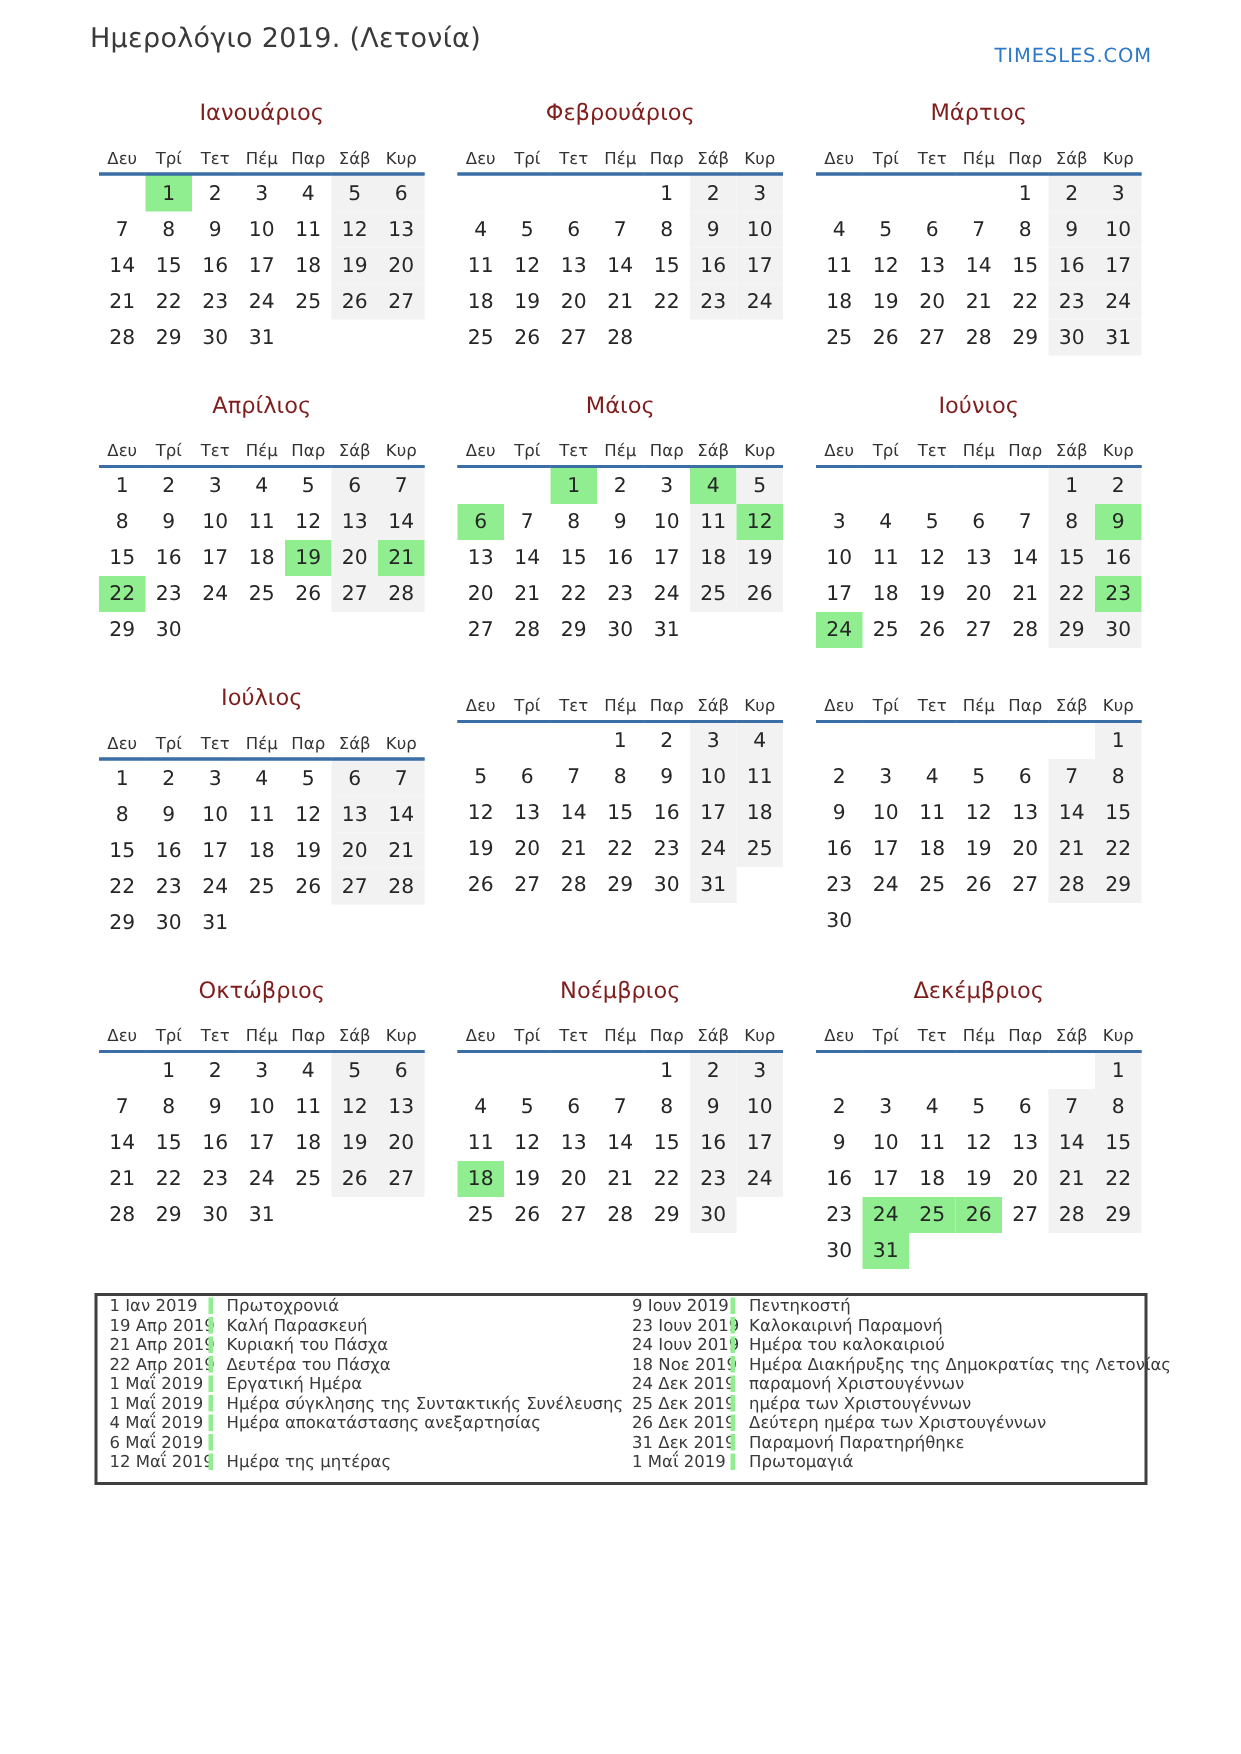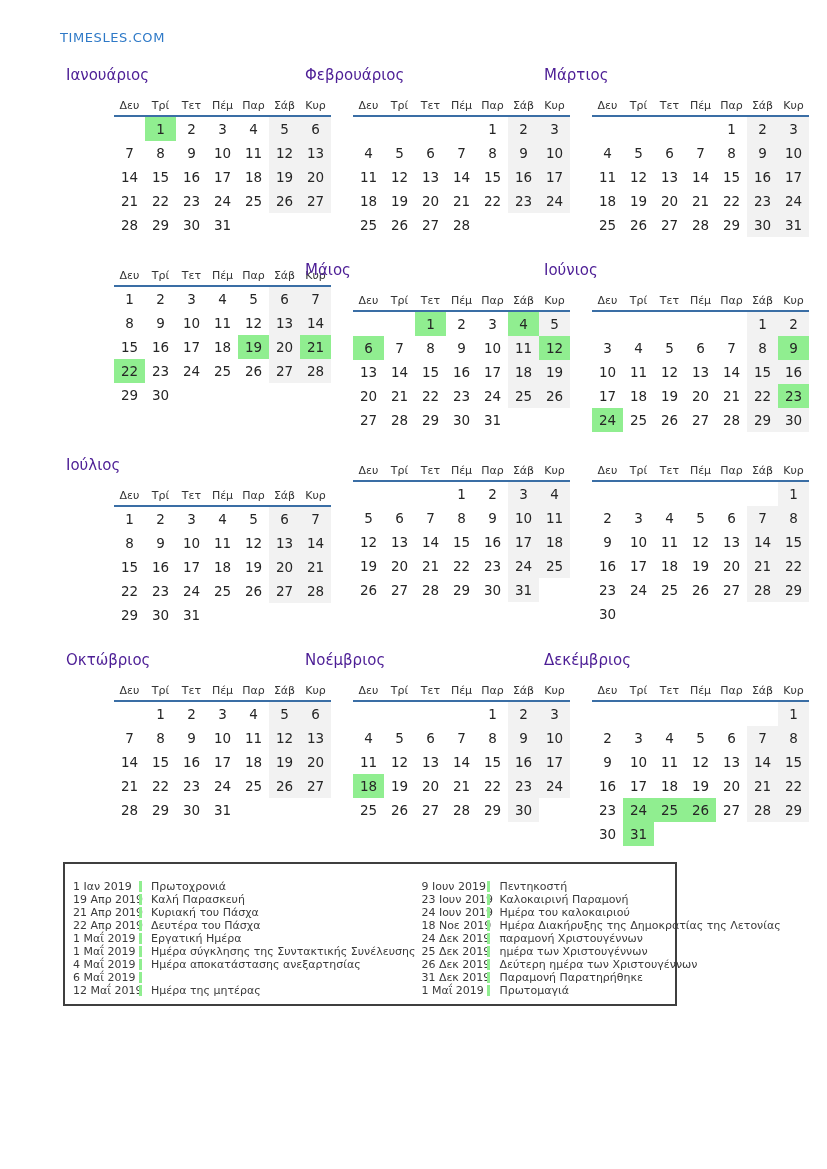--- a/index.html
+++ b/index.html
@@ -11,49 +11,50 @@
   .header{display:flex;justify-content:space-between;align-items:flex-start;padding:15px 59px 0 60px;}
   .page-title{font-size:18px;color:#3a3a3a;letter-spacing:0.2px;}
   .site-link{font-size:13px;color:#2e79c7;letter-spacing:0.6px;margin-top:15px;text-decoration:none;cursor:pointer;}
 
   .months-grid{
     margin:21px 0 0 66px;width:695px;
     display:grid;grid-template-columns:217px 217px 217px;
     column-gap:22px;row-gap:24px;align-items:start;
   }
   .month{width:217px;}
-  .month-title{color:#4c1d95;font-size:15px;line-height:18px;margin-bottom:7px;}
-  table.cal{border-collapse:collapse;table-layout:fixed;width:217px;margin-left:48px;}
+  .month-title{text-align:center;color:#7f1d1d;font-size:15px;line-height:18px;margin-bottom:7px;}
+  table.cal{border-collapse:collapse;table-layout:fixed;width:217px;}
   table.cal thead tr{border-bottom:2px solid #3a6ea5;}
   table.cal th{
     width:31px;height:21px;padding:0 0 3px 0;font-size:11px;font-weight:normal;
     color:#333333;text-align:center;vertical-align:bottom;
   }
   table.cal td{
     width:31px;height:24px;padding:0;text-align:center;vertical-align:middle;
     font-size:13.5px;color:#262626;
   }
   td.weekend{background:#f2f2f2;}
   td.holiday{background:#90ee90;}
 
   .legend{
-    margin:16px 0 0 63px;width:614px;box-sizing:border-box;
-    border:2px solid #3f3f3f;padding:16px 6px 7px 8px;
+    margin:16px 0 0 63px;width:702px;box-sizing:border-box;
+    border:2px solid #3f3f3f;padding:0 6px 7px 8px;
     display:grid;grid-template-columns:1fr 1fr;column-gap:6px;
     font-size:11px;color:#3a3a3a;
   }
   .legend-row{display:flex;align-items:center;height:13px;white-space:nowrap;}
   .legend-date{flex:none;width:66px;overflow:visible;}
   .legend-bar{flex:none;width:3px;height:11px;background:#90ee90;margin:0 9px 0 0;}
   .legend-name{flex:none;}
 </style>
 </head>
 <body>
 
 <div class="header">
+  <div class="page-title">Ημερολόγιο 2019. (Λετονία)</div>
   <a class="site-link">TIMESLES.COM</a>
 </div>
 
 <div class="months-grid">
     <div class="month">
       <div class="month-title">Ιανουάριος</div>
       <table class="cal">
         <thead>
           <tr>
             <th>Δευ</th>
@@ -234,20 +235,21 @@
             <td>27</td>
             <td>28</td>
             <td>29</td>
             <td class="weekend">30</td>
             <td class="weekend">31</td>
           </tr>
         </tbody>
       </table>
     </div>
     <div class="month">
+      <div class="month-title">Απρίλιος</div>
       <table class="cal">
         <thead>
           <tr>
             <th>Δευ</th>
             <th>Τρί</th>
             <th>Τετ</th>
             <th>Πέμ</th>
             <th>Παρ</th>
             <th>Σάβ</th>
             <th>Κυρ</th>

